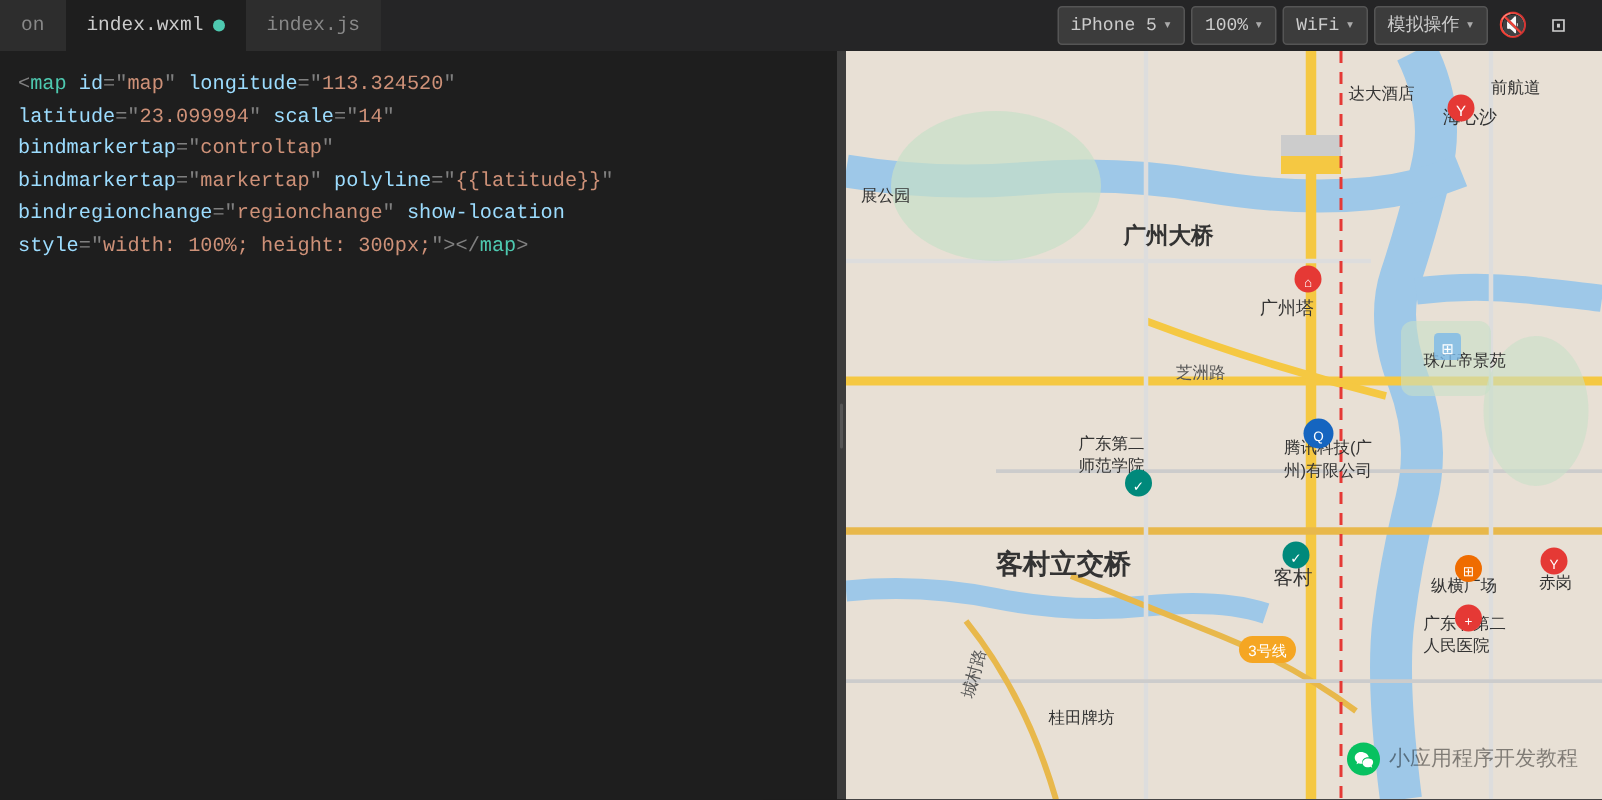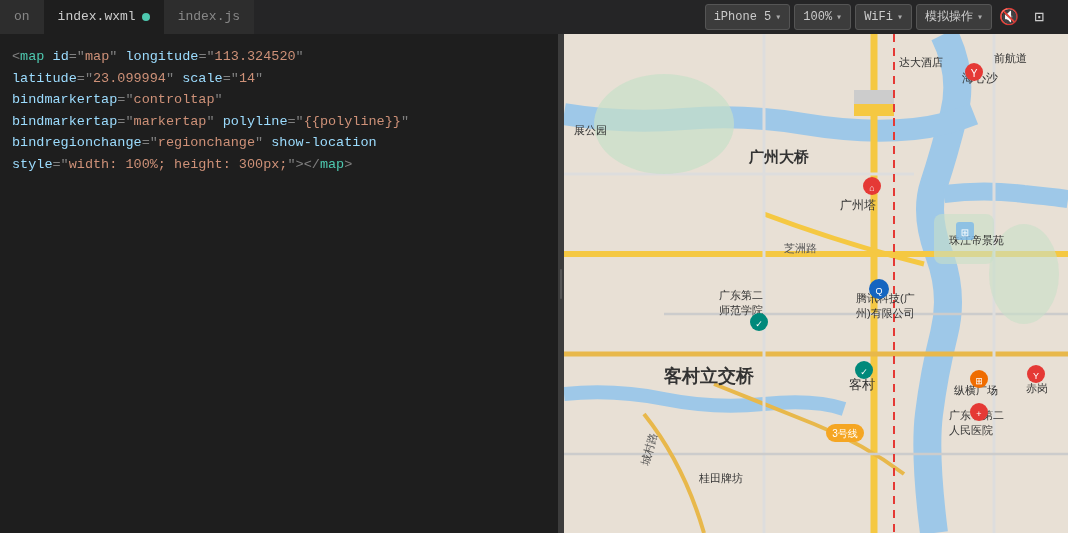--- a/index.html
+++ b/index.html
@@ -205,21 +205,21 @@
     <div class="icon-btn">⊡</div>
   </div>
 </div>
 
 <div class="main-content">
 
   <div class="code-panel">
     <div class="code-line"><span class="punct">&lt;</span><span class="kw">map</span> <span class="attr">id</span><span class="punct">="</span><span class="val">map</span><span class="punct">"</span> <span class="attr">longitude</span><span class="punct">="</span><span class="val">113.324520</span><span class="punct">"</span></div>
     <div class="code-line"><span class="attr">latitude</span><span class="punct">="</span><span class="val">23.099994</span><span class="punct">"</span> <span class="attr">scale</span><span class="punct">="</span><span class="val">14</span><span class="punct">"</span></div>
     <div class="code-line"><span class="attr">bindmarkertap</span><span class="punct">="</span><span class="val">controltap</span><span class="punct">"</span></div>
-    <div class="code-line"><span class="attr">bindmarkertap</span><span class="punct">="</span><span class="val">markertap</span><span class="punct">"</span> <span class="attr">polyline</span><span class="punct">="</span><span class="val">{{polyline}}</span><span class="punct">"</span></div>
+    <div class="code-line"><span class="attr">bindmarkertap</span><span class="punct">="</span><span class="val">markertap</span><span class="punct">"</span> <span class="attr">polyline</span><span class="punct">="</span><span class="val">{{latitude}}</span><span class="punct">"</span></div>
     <div class="code-line"><span class="attr">bindregionchange</span><span class="punct">="</span><span class="val">regionchange</span><span class="punct">"</span> <span class="attr">show-location</span></div>
     <div class="code-line"><span class="attr">style</span><span class="punct">="</span><span class="val">width: 100%; height: 300px;</span><span class="punct">"&gt;</span><span class="punct">&lt;/</span><span class="kw">map</span><span class="punct">&gt;</span></div>
   </div>
 
   <div class="divider"></div>
 
   <div class="preview-panel">
     <div class="map-container">
       <svg class="map-svg" viewBox="0 0 504 499" xmlns="http://www.w3.org/2000/svg">
 
@@ -319,15 +319,24 @@
         <text x="415" y="350" font-size="9" font-family="sans-serif" fill="white" text-anchor="middle">⊞</text>
 
         <circle cx="415" cy="378" r="9" fill="#e53935"></circle>
         <text x="415" y="383" font-size="9" font-family="sans-serif" fill="white" text-anchor="middle">+</text>
 
         <rect x="392" y="188" width="18" height="18" rx="3" fill="#7cb9e8" opacity="0.8"></rect>
         <text x="401" y="202" font-size="10" font-family="sans-serif" fill="white" text-anchor="middle">⊞</text>
       </svg>
 
       
+      <div class="watermark">
+        <div class="watermark-icon">
+          <svg width="14" height="14" viewBox="0 0 24 24" fill="white" xmlns="http://www.w3.org/2000/svg">
+            <path d="M9 4C5.13 4 2 6.91 2 10.5c0 2.03 1.06 3.84 2.71 5.03L4 18l2.34-1.17C7.41 17.25 8.68 17.5 10 17.5c.35 0 .7-.02 1.04-.06C10.75 16.95 10.5 16.23 10.5 15.5 10.5 12.47 13.36 10 17 10c.35 0 .7.02 1.04.06C17.53 6.68 13.63 4 9 4z"></path>
+            <path d="M17 11.5c-3.31 0-6 2.24-6 5s2.69 5 6 5c1.05 0 2.04-.26 2.89-.72L22 22l-.71-2.37C22.38 18.6 23 17.1 23 15.5c0-2.76-2.69-4-6-4z"></path>
+          </svg>
+        </div>
+        <span>小应用程序开发教程</span>
+      </div>
     </div>
   </div>
 </div>
 
 </body></html>

